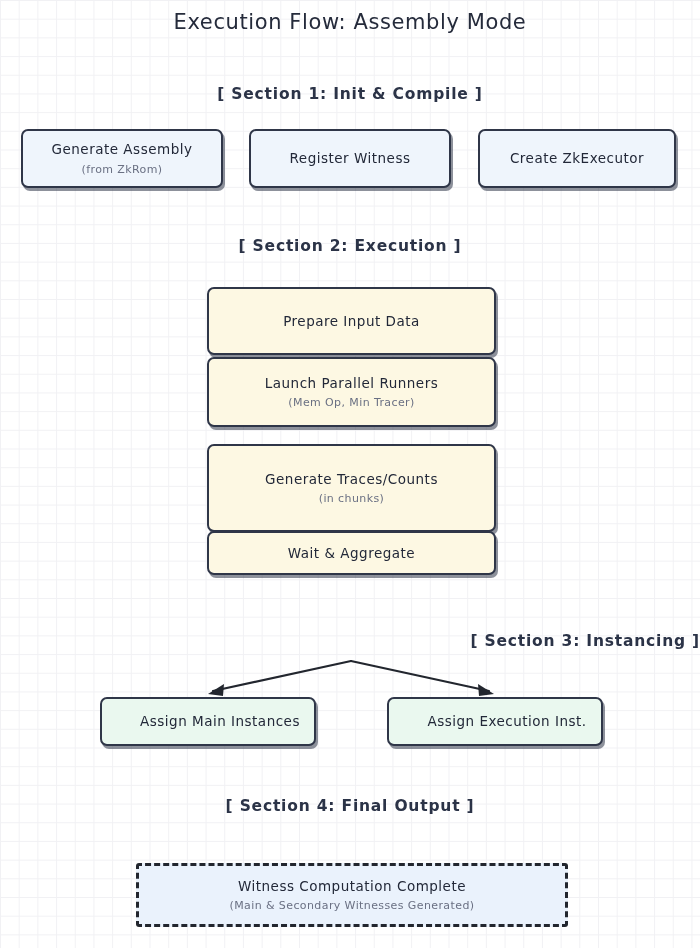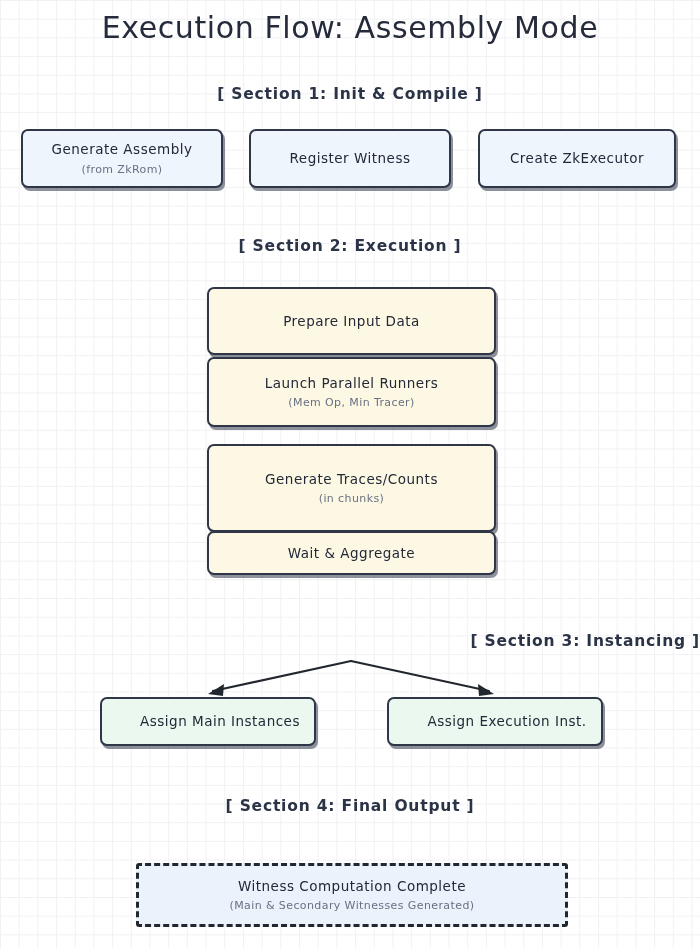--- a/index.html
+++ b/index.html
@@ -25,21 +25,21 @@
     overflow: hidden;
   }
 
   
   .diagram-title {
     position: absolute;
     left: 0;
     top: 10px;
     width: 700px;
     text-align: center;
-    font-size: 30px;
+    font-size: 21px;
     letter-spacing: 0.6px;
     color: #252b3b;
     font-family: "DejaVu Sans", sans-serif;
     font-weight: 400;
   }
 
   
   .section-header {
     position: absolute;
     width: 700px;

